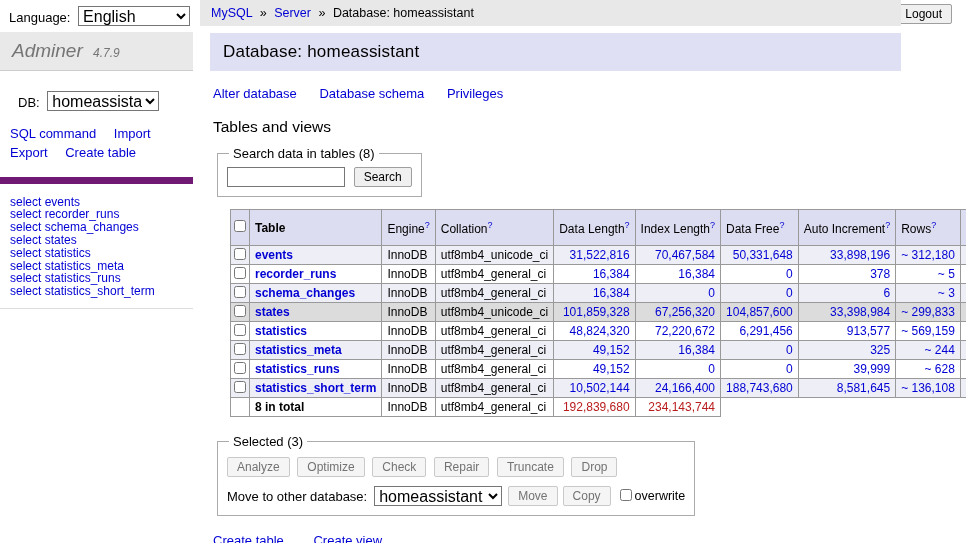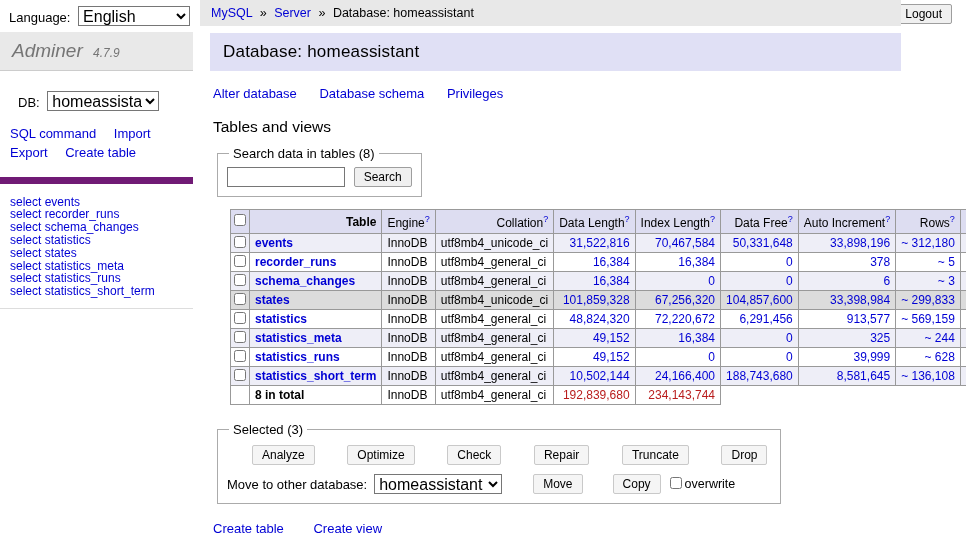--- a/index.html
+++ b/index.html
@@ -16,21 +16,21 @@
 
   select {
     font-family: inherit; font-size: 16px;
     border: 1px solid #767676; background: #fff; height: 20px;
   }
   button {
     font-family: inherit; font-size: 12px;
     padding: 2px 9px; border: 1px solid #9e9e9e;
     background: #f0f0f0; border-radius: 2px; color: #000; cursor: pointer;
   }
-  button:disabled { color: #000000; border-color: #c9c9c9; background: #f5f5f5; cursor: default; margin-left: 25px; }
+  button:disabled { color: #737373; border-color: #c9c9c9; background: #f5f5f5; cursor: default; }
 
   
   .lang-bar { position: absolute; top: 6px; left: 9px; font-size: 13px; }
   .lang-bar select { width: 112px; margin-left: 4px; }
   .logout-btn { position: absolute; top: 4px; right: 14px; }
 
   .breadcrumb {
     position: absolute; left: 200px; top: 0; width: 701px; height: 26px;
     background: #e8e8e8; padding: 6px 11px; font-size: 12.5px;
   }
@@ -65,21 +65,21 @@
     border: 1px solid #ababab; padding: 6px 9px 9px;
     display: inline-block; margin: 10px 0 0 7px; background: #fff;
   }
   legend { font-size: 13px; padding: 0 4px; margin-left: 2px; }
   .search-input { width: 118px; height: 20px; border: 1px solid #767676; font-family: inherit; font-size: 12px; padding: 1px 4px; }
   .search-fs button { margin-left: 5px; }
 
   
   table { border-collapse: collapse; margin: 12px 0 0 20px; font-size: 12px; }
   th, td { border: 1px solid #999; padding: 2px 5px; height: 18px; vertical-align: middle; }
-  thead th { background: #ddddf1; font-weight: normal; text-align: right; padding: 3px 5px; white-space: nowrap; }
+  thead th { background: #ddddf1; font-weight: normal; text-align: left; padding: 9px 5px; white-space: nowrap; }
   thead th.bold { font-weight: bold; }
   sup a { font-size: 9px; }
   tbody th { text-align: left; font-weight: bold; background: #fff; }
   tbody td { background: #fff; }
   a.tbl { font-weight: bold; white-space: nowrap; }
   td.chk, th.chk { text-align: center; width: 19px; padding: 1px 3px; }
   td.num { text-align: right; white-space: nowrap; }
   td.comment { width: 56px; }
   tr.odd th, tr.odd td { background: #eeeef7; }
   tr.hl th, tr.hl td { background: #dcdcdc; }
@@ -136,22 +136,22 @@
     <a href="#">SQL command</a>
     <a href="#">Import</a>
     <br>
     <a href="#">Export</a>
     <a href="#">Create table</a>
   </div>
   <div class="tables-list">
     <a href="#">select events</a>
     <a href="#">select recorder_runs</a>
     <a href="#">select schema_changes</a>
+    <a href="#">select states</a>
     <a href="#">select statistics</a>
-    <a href="#">select states</a>
     <a href="#">select statistics_meta</a>
     <a href="#">select statistics_runs</a>
     <a href="#">select statistics_short_term</a>
   </div>
 </div>
 
 <div class="content">
   <h2>Database: homeassistant</h2>
 
   <div class="top-links">

